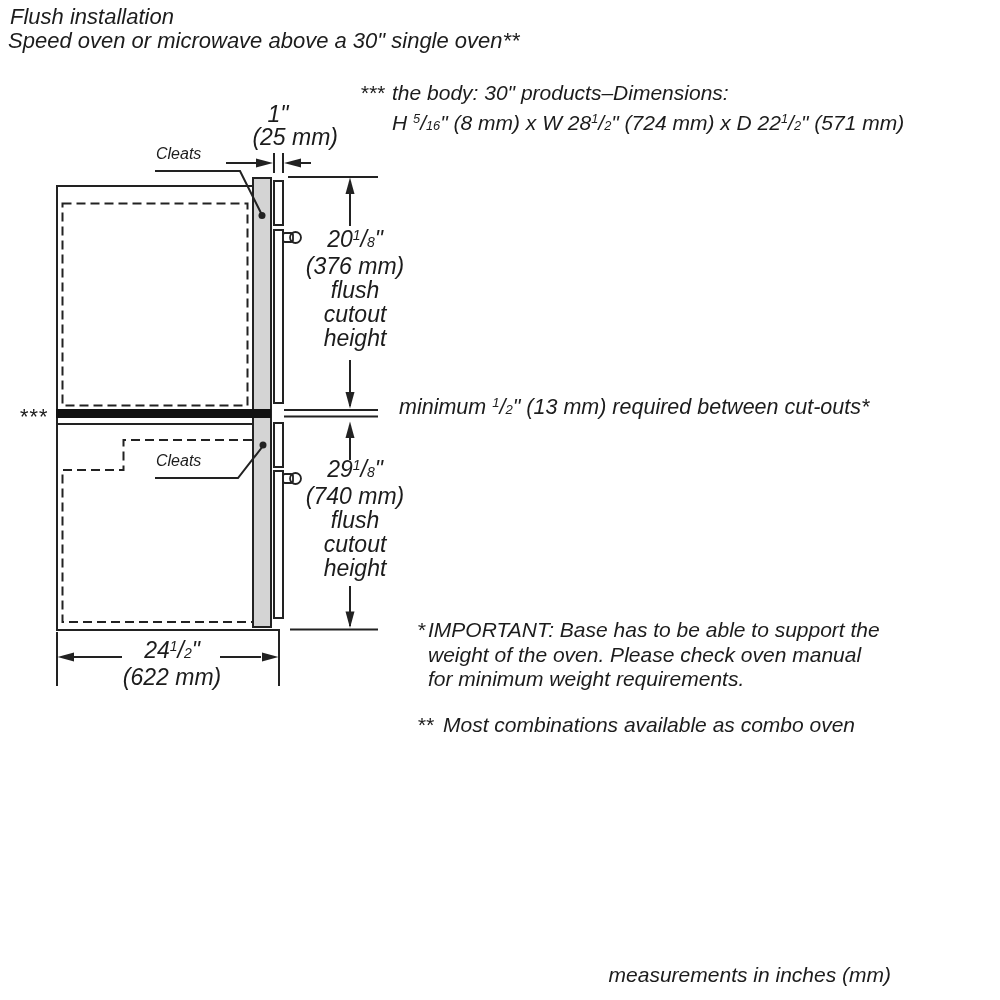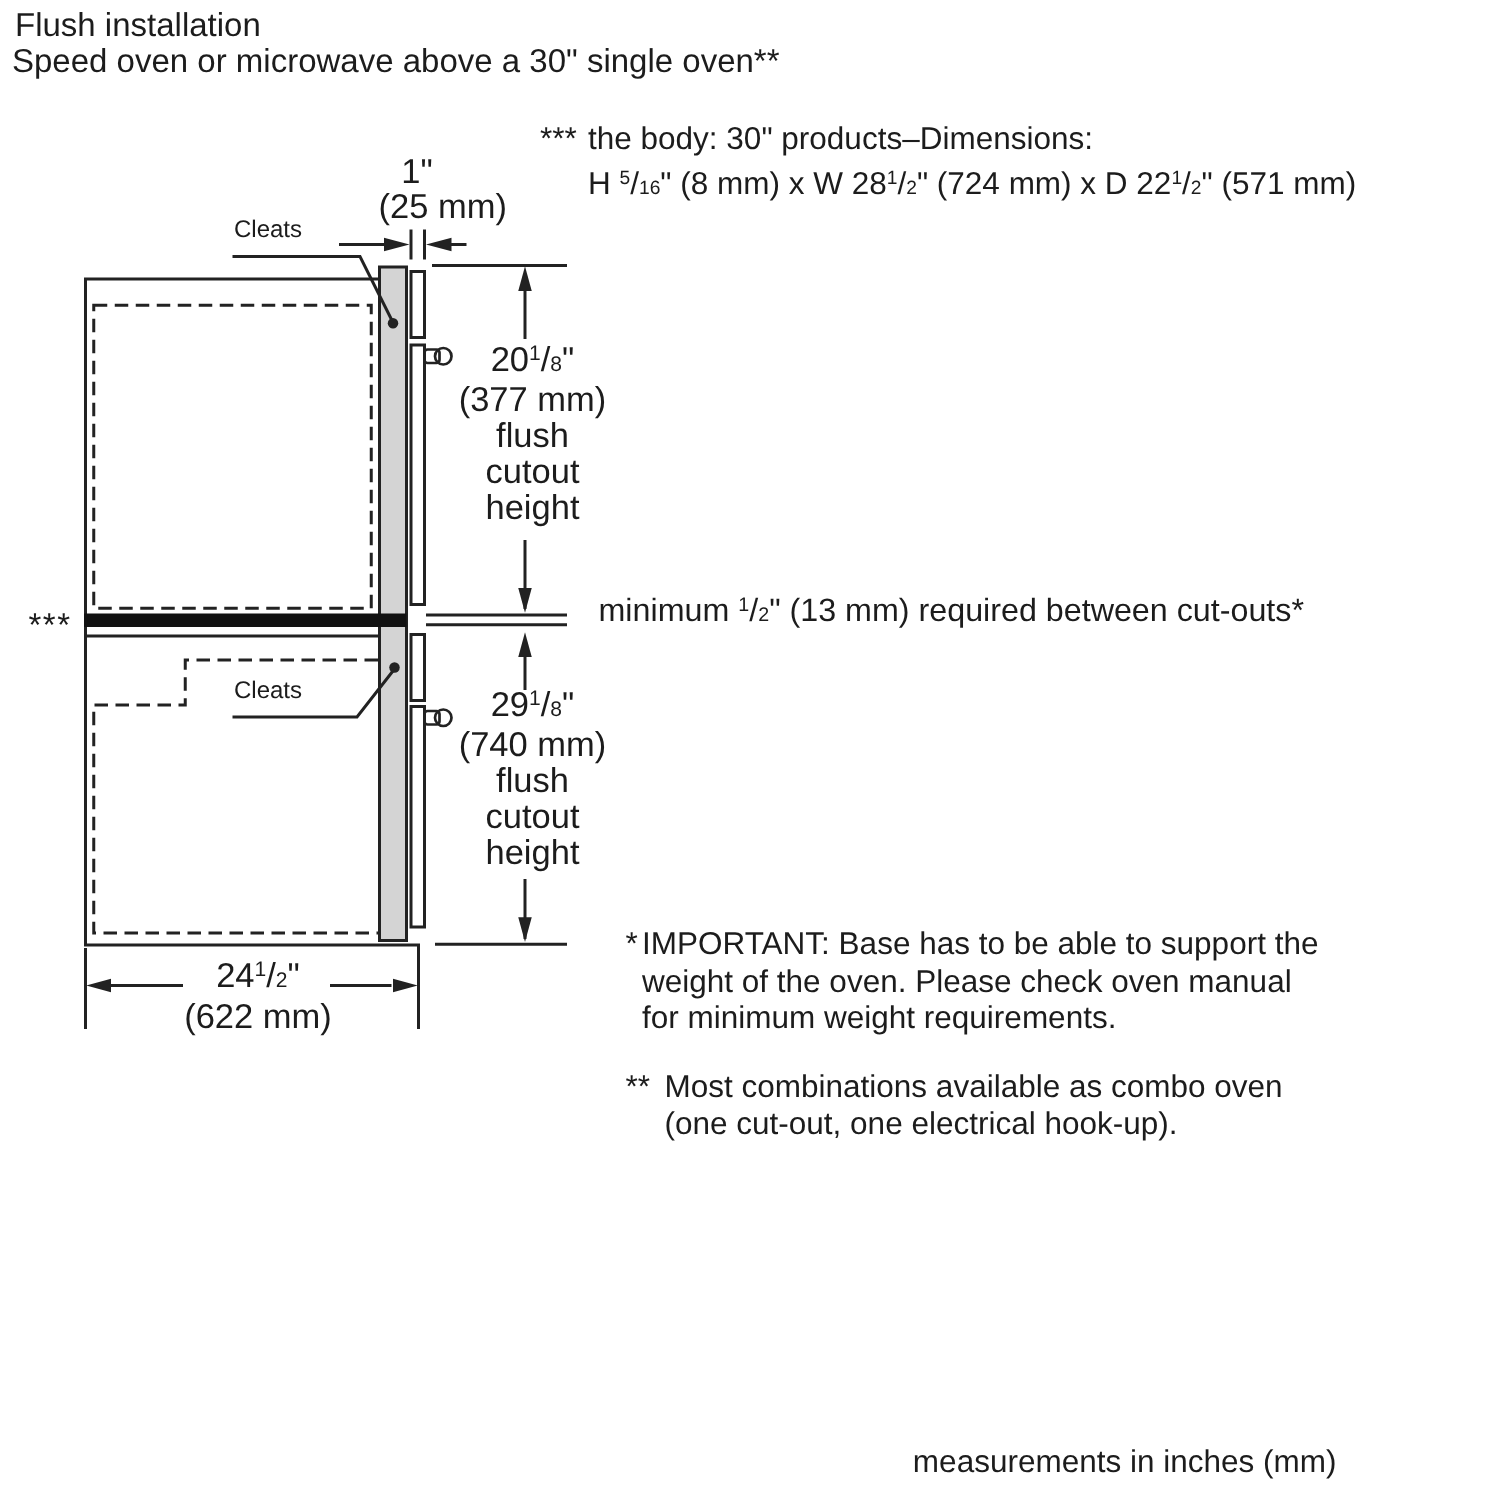--- a/index.html
+++ b/index.html
@@ -1,17 +1,17 @@
 <!DOCTYPE html>
 <html><head>
 <meta charset="utf-8">
 <style>
   html,body{margin:0;padding:0;background:#fff;}
   .page{position:relative;width:909px;height:1000px;background:#ffffff;overflow:hidden;
-        font-family:"Liberation Sans","DejaVu Sans",sans-serif;color:#1c1c1c;}
+        font-family:"Liberation Sans","DejaVu Sans",sans-serif;color:#1c1c1c;font-style:italic;}
   .abs{position:absolute;}
   svg.art{position:absolute;left:0;top:0;width:1000px;height:1000px;}
   .ln{stroke:#222222;stroke-width:2;fill:none;}
   .thin{stroke:#222222;stroke-width:1.8;fill:none;}
   .dash{stroke:#222222;stroke-width:2;fill:none;stroke-dasharray:9 5;}
   .arw{fill:#222222;stroke:none;}
   .whitebox{fill:#ffffff;stroke:#222222;stroke-width:2;}
   .hdr{font-size:22px;line-height:24px;white-space:nowrap;}
   .t1{left:10px;top:5px;}
   .t2{left:8px;top:29px;}
@@ -129,21 +129,21 @@
   <div class="abs dimlbl" style="left:218px;top:103px;width:120px;line-height:23px;">
     <span class="nline" style="display:block;">1"</span>
     <span class="nline" style="display:block;text-align:right;">(25 mm)</span>
   </div>
 
   <div class="abs cleats" style="left:156px;top:145px;">Cleats</div>
   <div class="abs cleats" style="left:156px;top:452px;">Cleats</div>
 
   <div class="abs dimlbl" style="left:288px;top:227px;width:134px;">
     <div><span>20</span><span class="fn">1</span><span>/</span><span class="fd">8</span><span>"</span></div>
-    <div>(377 mm)</div>
+    <div>(376 mm)</div>
     <div>flush</div>
     <div>cutout</div>
     <div>height</div>
   </div>
 
   <div class="abs gapnote"><span>minimum </span><span class="fn">1</span><span>/</span><span class="fd">2</span><span>" (13 mm) required between cut-outs*</span></div>
 
   <div class="abs sidestars">***</div>
 
   <div class="abs dimlbl" style="left:288px;top:457px;width:134px;">
@@ -165,19 +165,18 @@
       <span class="nline">IMPORTANT: Base has to be able to support the</span>
       <span class="nline">weight of the oven. Please check oven manual</span>
       <span class="nline">for minimum weight requirements.</span>
     </span>
   </div>
 
   <div class="abs note" style="left:417px;top:713px;">
     <span class="marker m2">**</span>
     <span>
       <span class="nline">Most combinations available as combo oven</span>
-      <span class="nline">(one cut-out, one electrical hook-up).</span>
     </span>
   </div>
 
   <div class="abs units">measurements in inches (mm)</div>
 
 </div>
 
 </body></html>

